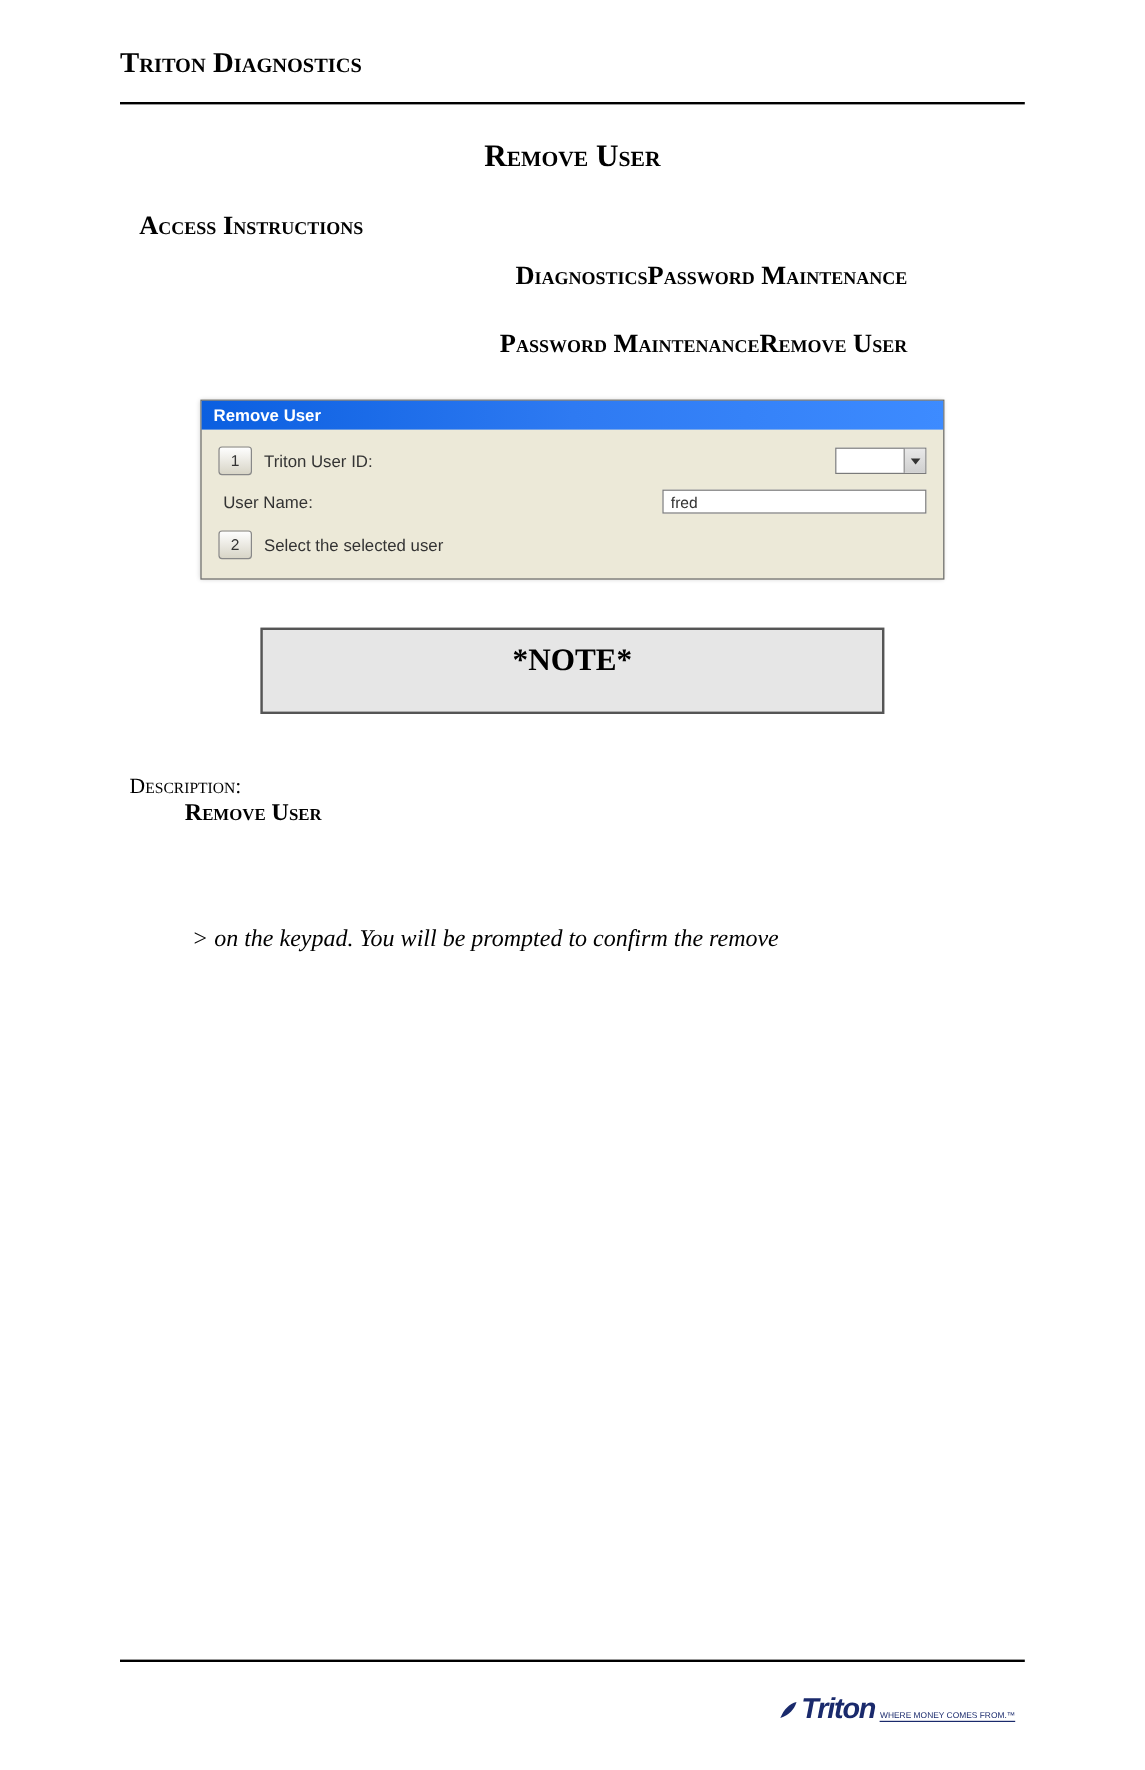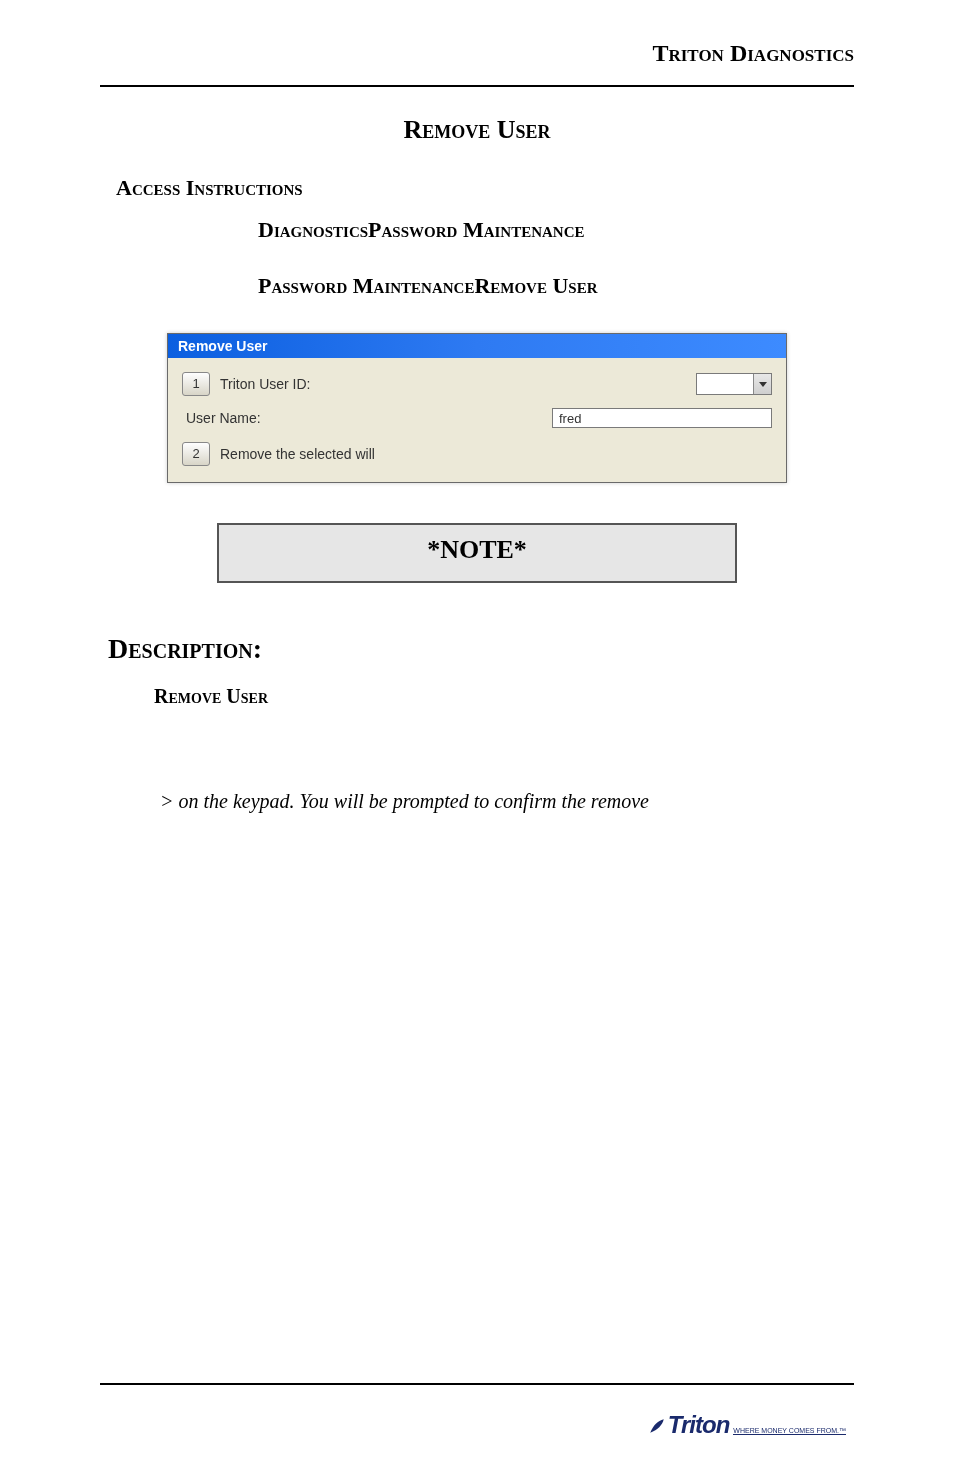--- a/index.html
+++ b/index.html
@@ -1,20 +1,20 @@
 <!DOCTYPE html>
 <html><head>
 <meta charset="utf-8">
 <style>
   * { box-sizing: border-box; margin: 0; padding: 0; }
   html, body { width: 954px; height: 1475px; background: #fff; font-family: "Times New Roman", Georgia, serif; color: #000; }
   .page { width: 954px; height: 1475px; position: relative; padding: 40px 0 0 0; }
 
   .header-title {
-    text-align: right;
+    text-align: left;
     font-size: 24px;
     font-weight: bold;
     font-variant: small-caps;
     padding-bottom: 18px;
     margin: 0 100px 0 100px;
     border-bottom: 2px solid #000;
   }
 
   .section-title {
     text-align: center;
@@ -32,21 +32,21 @@
   }
 
   .access-grid {
     margin: 0 108px 0 108px;
     font-size: 22px;
     font-weight: bold;
     font-variant: small-caps;
   }
   .access-row {
     display: flex;
-    justify-content: flex-start;
+    justify-content: flex-end;
     padding: 4px 90px 4px 150px;
     margin-bottom: 22px;
   }
 
   
   .dialog {
     margin: 30px auto 0 auto;
     width: 620px;
     border: 1px solid #6a6a6a;
     background: #ece9d8;
@@ -108,34 +108,34 @@
     margin-left: auto;
   }
   .row-uname { display: flex; align-items: center; margin-bottom: 14px; }
 
   
   .note-box {
     width: 520px;
     margin: 40px auto 0 auto;
     border: 2px solid #555;
     background: #e6e6e6;
-    padding: 10px 16px 16px 16px;
+    padding: 10px 16px 28px 16px;
     text-align: center;
   }
   .note-box .note-title {
     font-family: "Times New Roman", serif;
     font-weight: bold;
     font-size: 26px;
   }
 
   .desc-heading {
-    font-size: 28px;
-    font-weight: bold;
-    font-variant: small-caps;
-    margin: 50px 0 20px 108px;
+    font-size: 18px;
+    font-weight: normal;
+    font-variant: small-caps;
+    margin: 50px 0 0 108px;
   }
   .desc-sub {
     font-size: 20px;
     font-weight: bold;
     font-variant: small-caps;
     margin: 0 0 0 154px;
   }
   .desc-text {
     font-size: 20px;
     margin: 80px 108px 0 160px;
@@ -212,21 +212,21 @@
               <span></span>
             </div>
         </div>
       </div>
       <div class="row-uname">
         <span class="lbl" style="margin-left:4px;">User Name:</span>
         <div class="readonly-field">fred</div>
       </div>
       <div class="dialog-row" style="margin-bottom:2px;">
         <div class="numbtn">2</div>
-        <span class="lbl">Remove the selected will</span>
+        <span class="lbl">Select the selected user</span>
       </div>
     </div>
   </div>
 
   <div class="note-box">
     <div class="note-title">*NOTE*</div>
   </div>
 
   <div class="desc-heading">Description:</div>
   <div class="desc-sub">Remove User</div>

